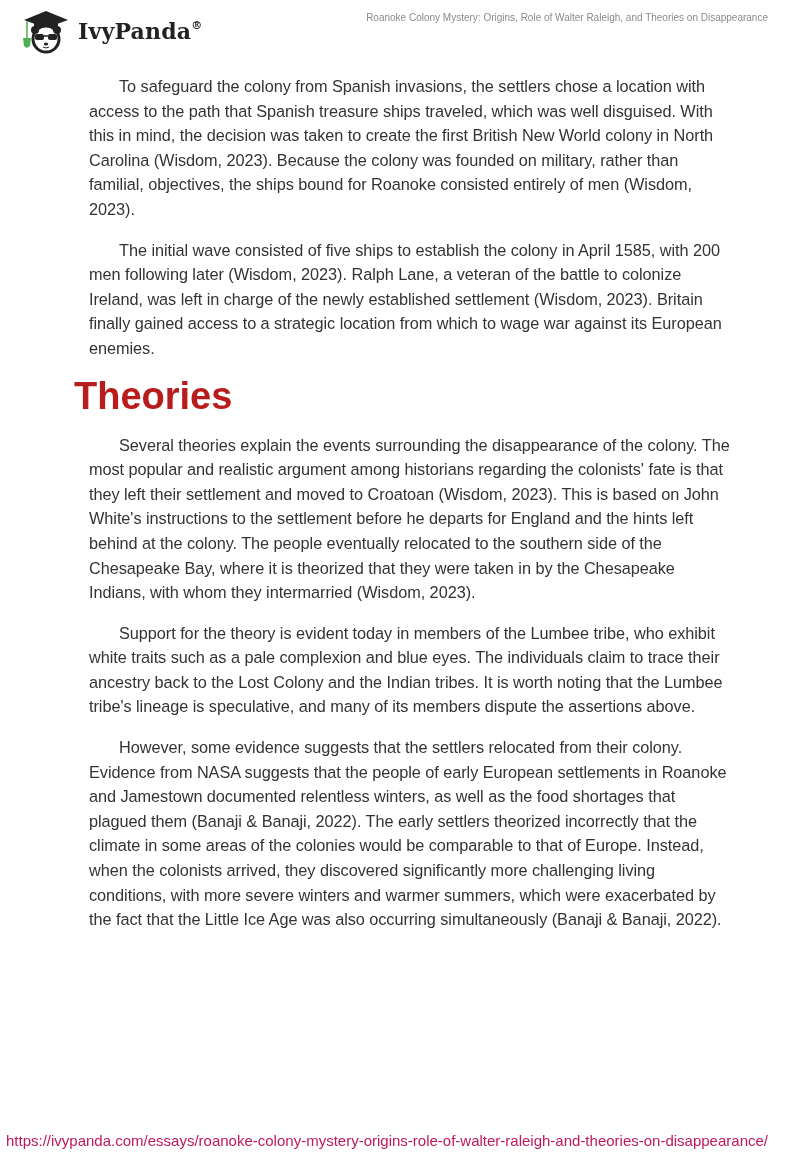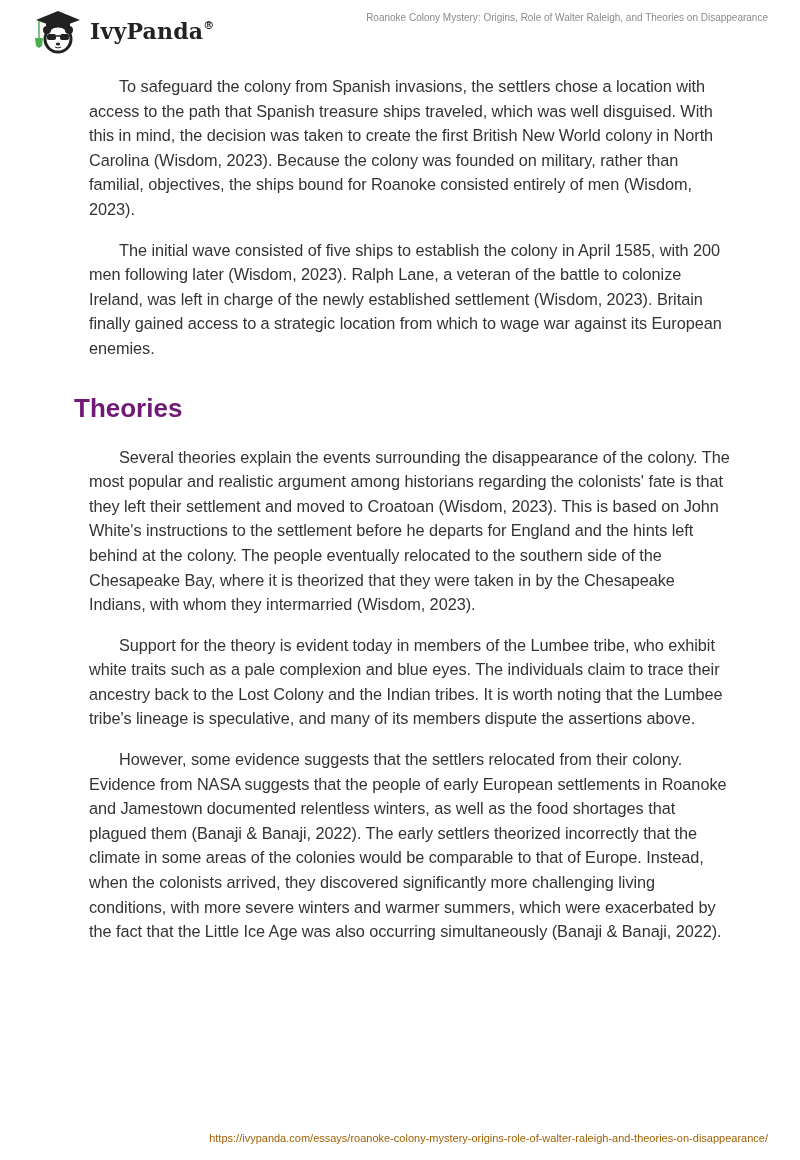--- a/index.html
+++ b/index.html
@@ -16,21 +16,21 @@
       color: #333333;
     }
     .header {
       position: absolute;
       left: 0; top: 0;
       width: 800px;
       height: 60px;
     }
     .logo {
       position: absolute;
-      left: 30px;
+      left: 18px;
       top: 8px;
       display: flex;
       align-items: center;
       text-align: center;
     }
     .logo-icon {
       width: 56px;
       height: 46px;
       display: block;
     }
@@ -63,32 +63,32 @@
     }
     .para {
       font-size: 16.3px;
       line-height: 24.6px;
       margin: 0 0 16px 15px;
       text-indent: 30px;
       color: #333333;
       letter-spacing: -0.05px;
     }
     .section-heading {
-      font-size: 26px;
+      font-size: 38px;
       font-weight: bold;
-      color: #701a75;
-      margin: 30px 0 20px 0;
+      color: #b91c1c;
+      margin: 18px 0 20px 0;
       line-height: 34px;
     }
     .footer-url {
       position: absolute;
       right: 32px;
       top: 1132px;
-      font-size: 11px;
-      color: #a16207;
+      font-size: 15px;
+      color: #be185d;
       white-space: nowrap;
     }
   </style>
 </head>
 <body>
 
 <div class="header">
   <div class="logo">
     <svg class="logo-icon" viewBox="0 0 56 46">
 

